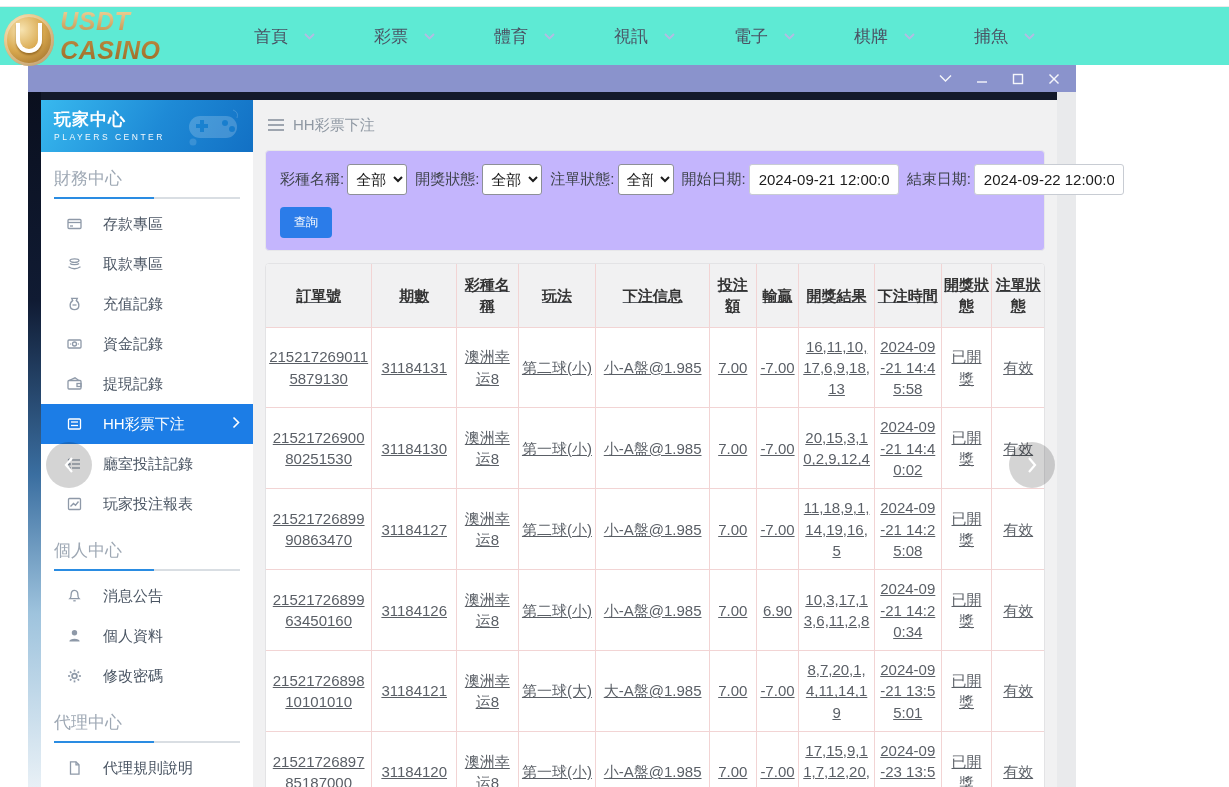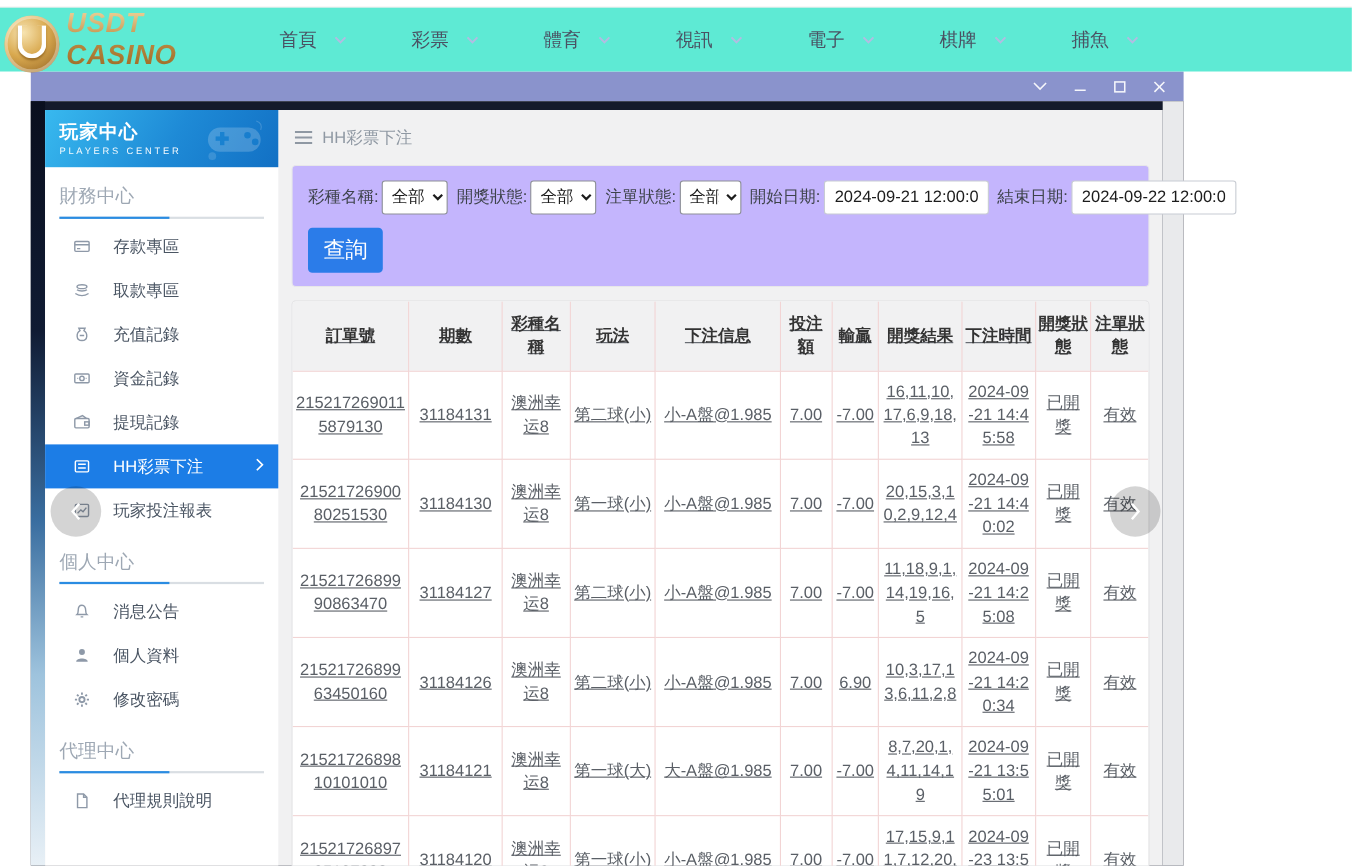--- a/index.html
+++ b/index.html
@@ -59,21 +59,21 @@
 
   .filter-panel { background:#c4b5fd; border:1px solid #e7e7e9; border-radius:4px; padding:13px 14px 12px 14px; }
   .filter-row { display:flex; align-items:center; font-size:15px; color:#3e434b; white-space:nowrap; }
   .filter-row label { margin:0 3px 0 8px; }
   .filter-row label:first-child { margin-left:0; }
   .filter-row select { height:31px; border:1px solid #8d9097; border-radius:3px; background:#fff; font-size:15px;
     color:#1c1c1c; padding:0 4px; font-family:inherit; }
   .sel-wide { width:158px; } .sel-mid { width:66px; } .sel-small { width:56px; }
   .filter-row input { height:31px; width:150px; border:1px solid #c8ccd3; border-radius:3px; font-size:15px;
     color:#1c1c1c; padding:0 9px; font-family:inherit; background:#fff; }
-  .btn-search { margin-top:12px; background:#2b7ce9; color:#fff; border:none; border-radius:4px; font-size:20px;
+  .btn-search { margin-top:12px; background:#2b7ce9; color:#fff; border:none; border-radius:4px; font-size:12px;
     padding:7px 14px; cursor:pointer; font-family:inherit; }
 
   .table-panel { margin-top:12px; background:#fff; border:1px solid #e3e3e5; border-radius:4px; overflow:hidden; }
   .bet-table { width:100%; border-collapse:collapse; table-layout:fixed; text-align:center; font-size:15px; color:#5a5f66;text-decoration:underline; }
   .bet-table th, .bet-table td { border:1px solid #f2d4d4; padding:8px 3px; line-height:1.42; word-break:break-all; }
   .bet-table th { background:#f1f1f2; color:#333; font-weight:bold; padding:10px 2px; }
   .bet-table th:first-child, .bet-table td:first-child { border-left:none; }
   .bet-table th:last-child, .bet-table td:last-child { border-right:none; }
   .bet-table thead th { border-top:none; }
   .bet-table .summary tr:last-child td { border-bottom:none; }
@@ -231,20 +231,31 @@
         <div class="sb-item active">
           <svg width="17" height="16" viewBox="0 0 16 16" fill="none" stroke-width="1.3">
               <rect x="2" y="3" width="12" height="10" rx="1"></rect>
               <line x1="4.5" y1="6" x2="11.5" y2="6"></line>
               <line x1="4.5" y1="9.5" x2="11.5" y2="9.5"></line>
             </svg>
           <span>HH彩票下注</span>
           <svg class="chev" width="8" height="13" viewBox="0 0 8 13">
               <polyline points="1.5,1.5 6.5,6.5 1.5,11.5" fill="none" stroke="#fff" stroke-width="1.6"></polyline>
             </svg>
+        </div>
+        <div class="sb-item">
+          <svg width="17" height="16" viewBox="0 0 16 16" fill="none" stroke-width="1.3">
+              <line x1="5.5" y1="4" x2="13.5" y2="4"></line>
+              <line x1="5.5" y1="8" x2="13.5" y2="8"></line>
+              <line x1="5.5" y1="12" x2="13.5" y2="12"></line>
+              <circle cx="2.8" cy="4" r=".9"></circle>
+              <circle cx="2.8" cy="8" r=".9"></circle>
+              <circle cx="2.8" cy="12" r=".9"></circle>
+            </svg>
+          <span>廳室投註記錄</span>
         </div>
         <div class="sb-item">
           <svg width="17" height="16" viewBox="0 0 16 16" fill="none" stroke-width="1.3">
               <rect x="2" y="2.5" width="12" height="11" rx="1"></rect>
               <polyline points="4,10.5 7,7.5 9,9.2 12,5.5"></polyline>
             </svg>
           <span>玩家投注報表</span>
         </div>
 
         <div class="sb-section-title">個人中心</div>

